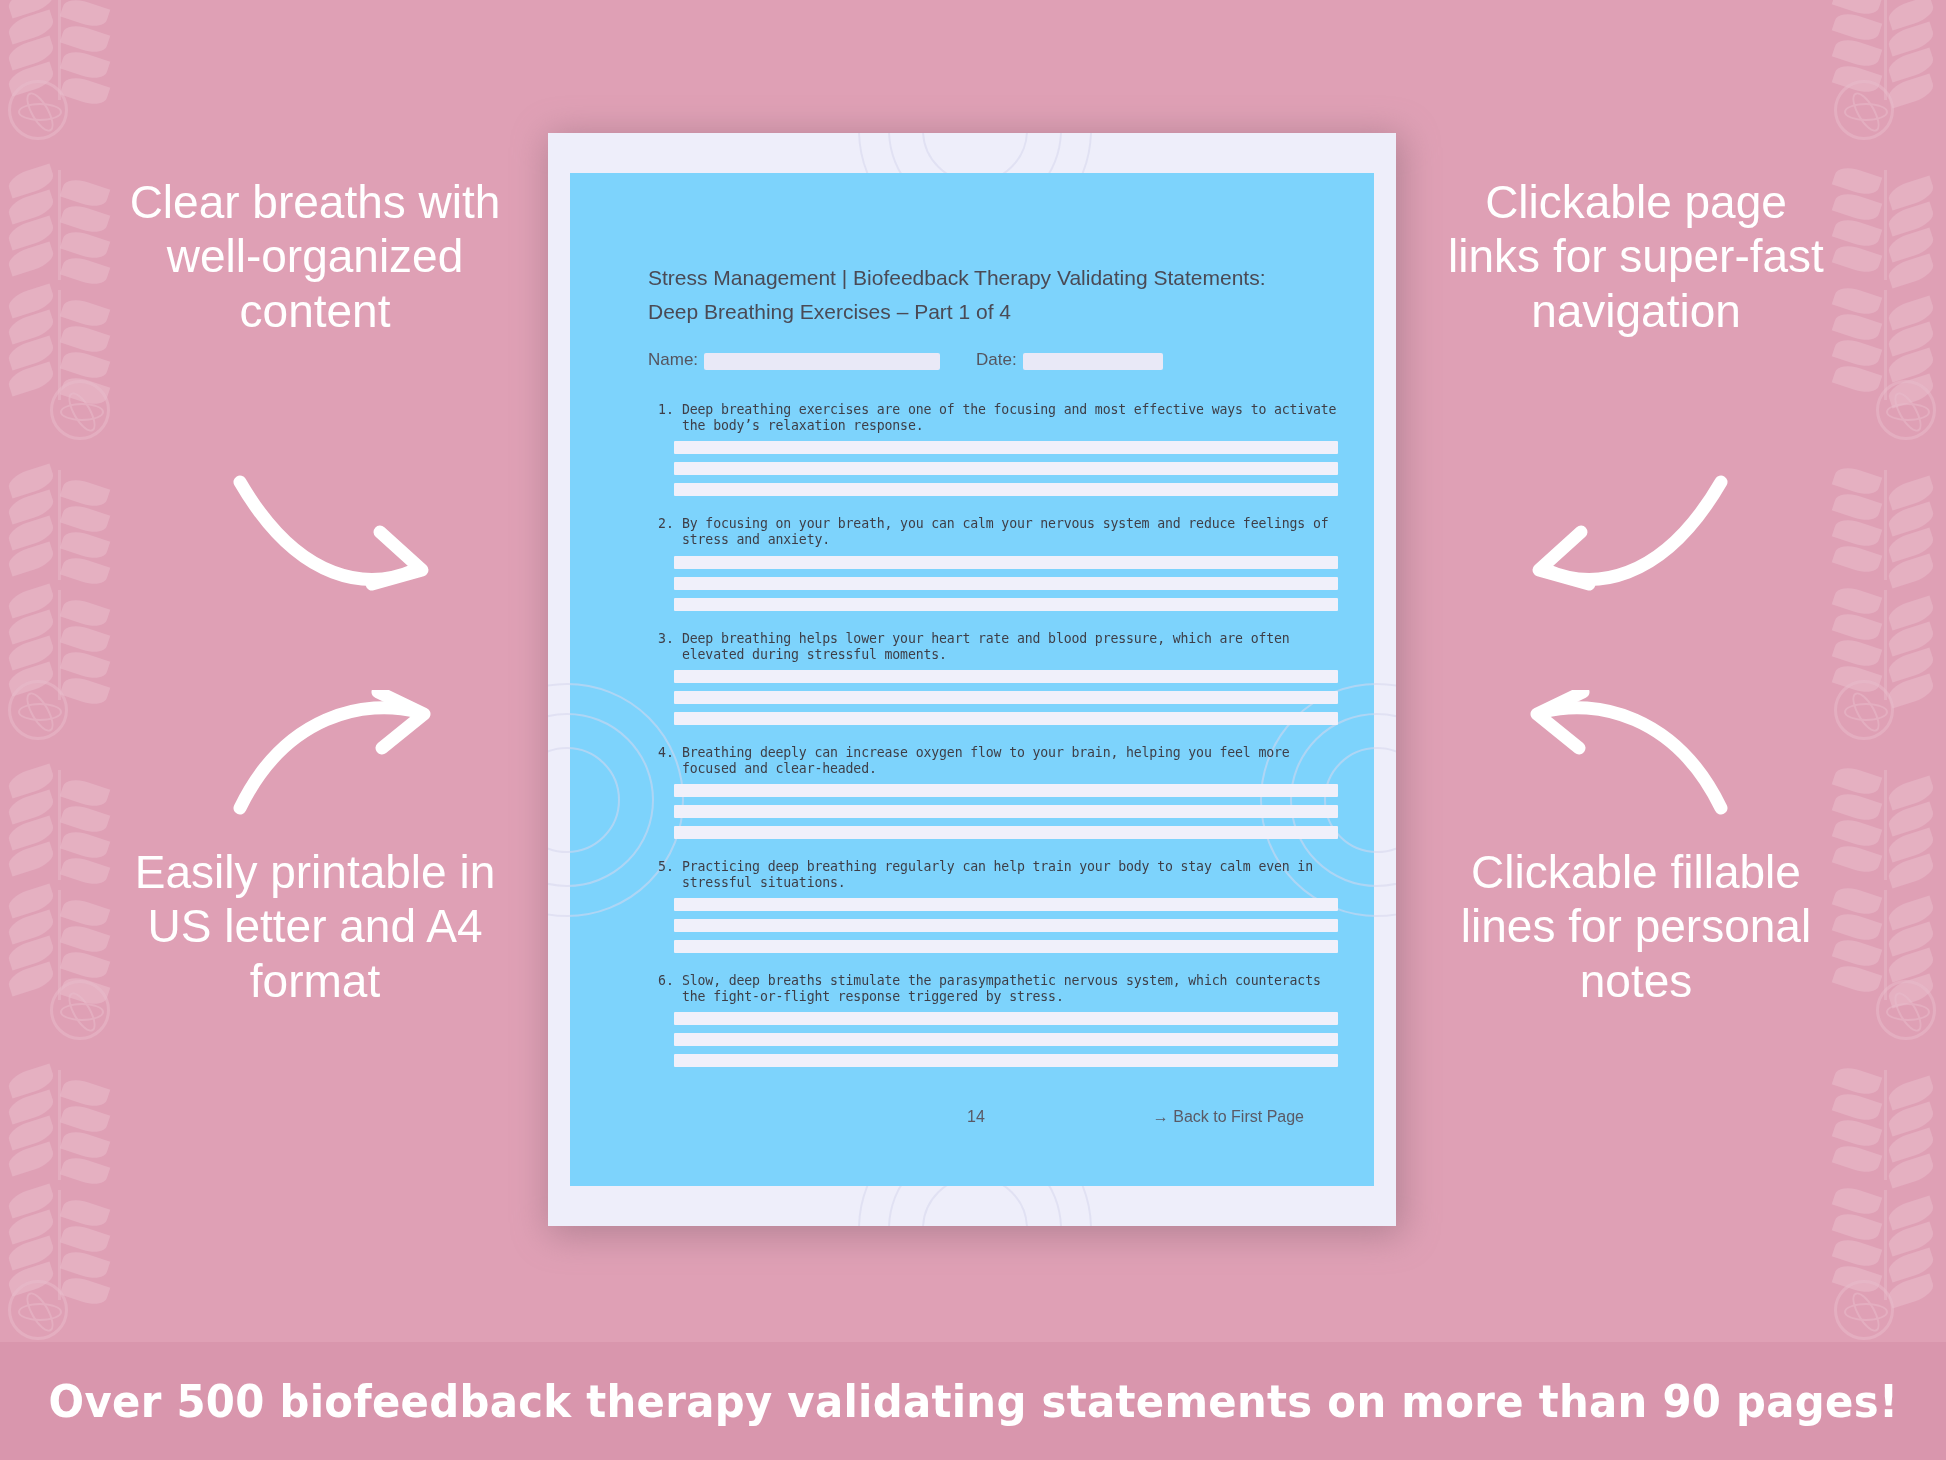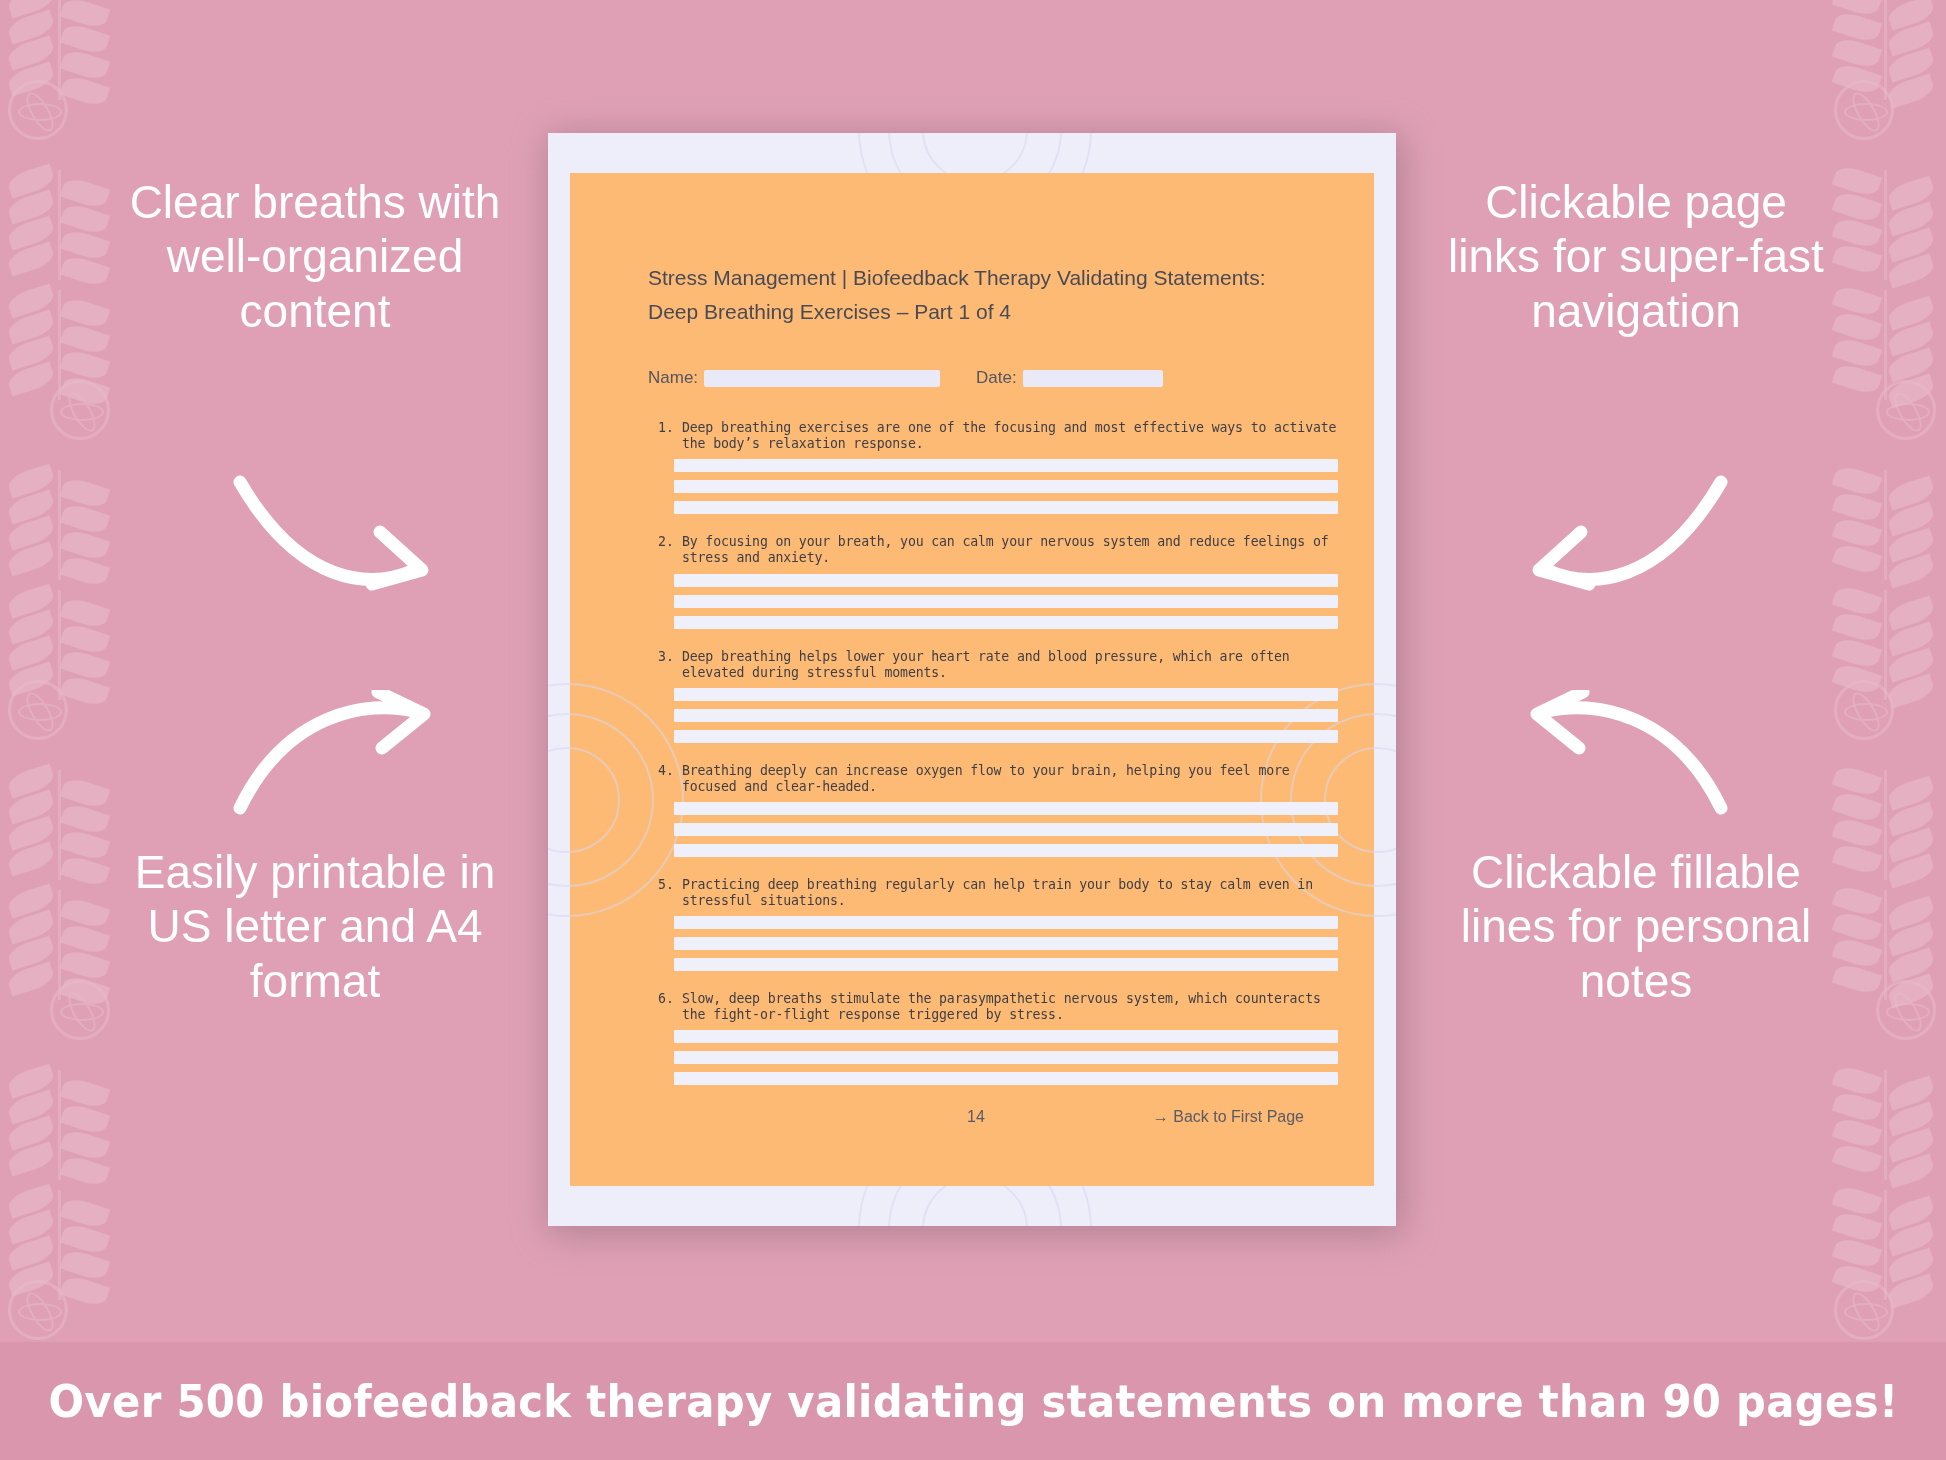--- a/index.html
+++ b/index.html
@@ -130,21 +130,21 @@
     height: 1093px;
     background: #eeeefa;
     overflow: hidden;
   }
   .page-inner {
     position: absolute;
     left: 22px;
     top: 40px;
     width: 804px;
     height: 1013px;
-    background: #fdba74;
+    background: #7dd3fc;
   }
   .page-mandala {
     position: absolute;
     width: 230px;
     height: 230px;
     border-radius: 50%;
     border: 2px solid #d7d8ee;
     opacity: 0.55;
   }
   .page-mandala::before {
@@ -172,23 +172,23 @@
     top: 88px;
     width: 690px;
   }
   .doc-title {
     color: #4a4a55;
     font-size: 21px;
     line-height: 1.6;
     font-family: "Liberation Sans", sans-serif;
   }
   .namerow {
-    margin-top: 40px;
+    margin-top: 22px;
     display: flex;
-    align-items: center;
+    align-items: flex-end;
     font-size: 17px;
     color: #55555f;
   }
   .namerow .lbl { margin-right: 6px; }
   .field-box {
     height: 17px;
     background: #e9e9f7;
     border-radius: 2px;
   }
   .field-name { width: 236px; }

